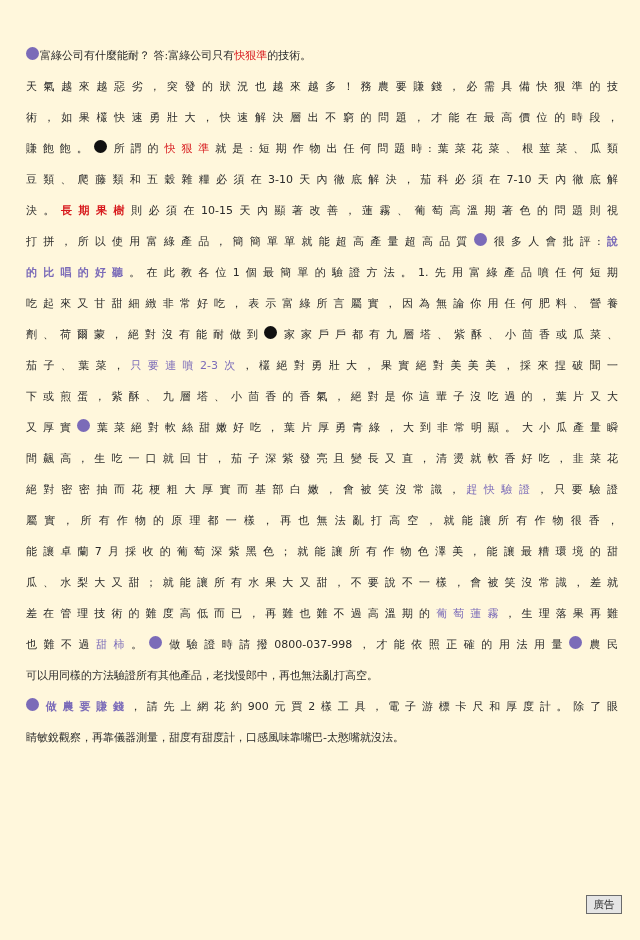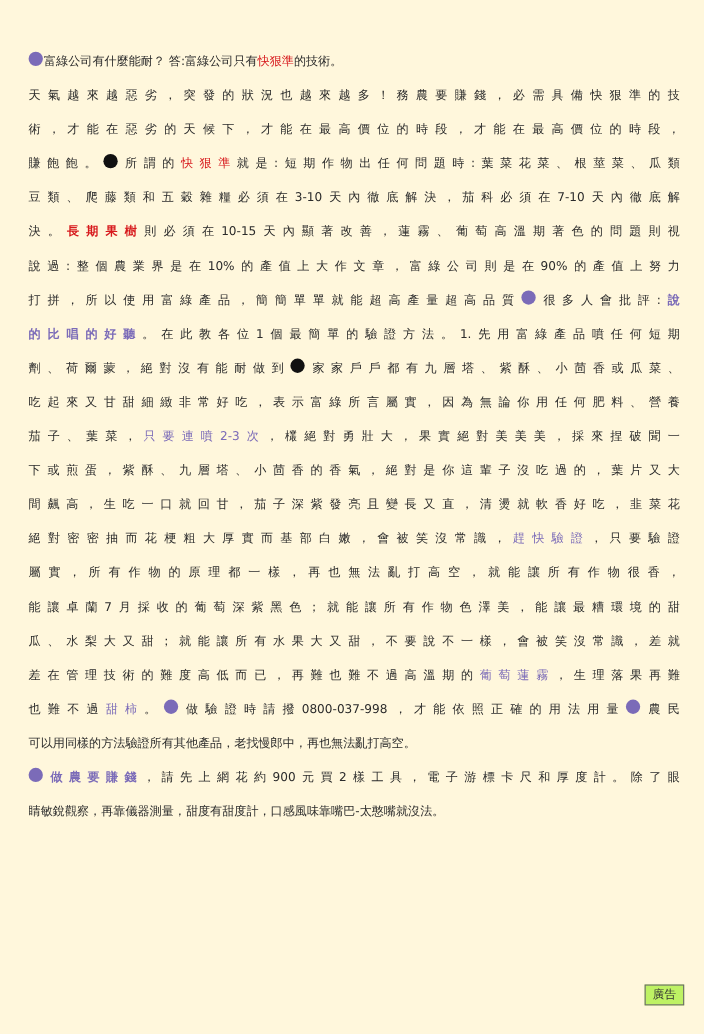--- a/index.html
+++ b/index.html
@@ -57,40 +57,40 @@
     position: absolute;
     left: 586px;
     top: 895px;
     width: 34px;
     height: 17px;
     border: 1px solid #6b6b6b;
     font-size: 10.5px;
     line-height: 17px;
     text-align: center;
     color: #333;
-    background: #bef264;
+    background: #e5e5e5;
   }
 </style>
 </head>
 <body>
 
 <div class="article" id="article">
     <div class="line short"><span class="dot-purple"></span><span>富綠公司有什麼能耐？ 答:富綠公司只有</span><span class="red">快狠準</span><span>的技術。</span></div>
     <div class="line"><span>天氣越來越惡劣，突發的狀況也越來越多！務農要賺錢，必需具備快狠準的技</span></div>
-    <div class="line"><span>術，才能在惡劣的天候下，才能在最高價位的時段，才能在最高價位的時段，</span></div>
+    <div class="line"><span>術，如果欉快速勇壯大，快速解決層出不窮的問題，才能在最高價位的時段，</span></div>
     <div class="line"><span>賺飽飽。</span><span class="dot-black"></span><span>所謂的</span><span class="red">快狠準</span><span>就是:短期作物出任何問題時:葉菜花菜、根莖菜、瓜類</span></div>
     <div class="line"><span>豆類、爬藤類和五穀雜糧必須在3-10天內徹底解決，茄科必須在7-10天內徹底解</span></div>
     <div class="line"><span>決。</span><span class="red-bold">長期果樹</span><span>則必須在10-15天內顯著改善，蓮霧、葡萄高溫期著色的問題則視</span></div>
-    <div class="line"><span>說過:整個農業界是在10%的產值上大作文章，富綠公司則是在90%的產值上努力</span></div>
     <div class="line"><span>打拼，所以使用富綠產品，簡簡單單就能超高產量超高品質</span><span class="dot-purple"></span><span>很多人會批評:</span><span class="purple-bold">說</span></div>
     <div class="line"><span class="purple-bold">的比唱的好聽</span><span>。在此教各位1個最簡單的驗證方法。1.先用富綠產品噴任何短期</span></div>
+    <div class="line"><span>吃起來又甘甜細緻非常好吃，表示富綠所言屬實，因為無論你用任何肥料、營養</span></div>
     <div class="line"><span>劑、荷爾蒙，絕對沒有能耐做到</span><span class="dot-black"></span><span>家家戶戶都有九層塔、紫酥、小茴香或瓜菜、</span></div>
-    <div class="line"><span>吃起來又甘甜細緻非常好吃，表示富綠所言屬實，因為無論你用任何肥料、營養</span></div>
     <div class="line"><span>茄子、葉菜，</span><span class="purple">只要連噴2-3次</span><span>，欉絕對勇壯大，果實絕對美美美，採來捏破聞一</span></div>
     <div class="line"><span>下或煎蛋，紫酥、九層塔、小茴香的香氣，絕對是你這輩子沒吃過的，葉片又大</span></div>
+    <div class="line"><span>又厚實</span><span class="dot-purple"></span><span>葉菜絕對軟絲甜嫩好吃，葉片厚勇青綠，大到非常明顯。大小瓜產量瞬</span></div>
     <div class="line"><span>間飆高，生吃一口就回甘，茄子深紫發亮且變長又直，清燙就軟香好吃，韭菜花</span></div>
     <div class="line"><span>絕對密密抽而花梗粗大厚實而基部白嫩，會被笑沒常識，</span><span class="purple">趕快驗證</span><span>，只要驗證</span></div>
     <div class="line"><span>屬實，所有作物的原理都一樣，再也無法亂打高空，就能讓所有作物很香，</span></div>
     <div class="line"><span>能讓卓蘭7月採收的葡萄深紫黑色；就能讓所有作物色澤美，能讓最糟環境的甜</span></div>
     <div class="line"><span>瓜、水梨大又甜；就能讓所有水果大又甜，不要說不一樣，會被笑沒常識，差就</span></div>
     <div class="line"><span>差在管理技術的難度高低而已，再難也難不過高溫期的</span><span class="purple">葡萄蓮霧</span><span>，生理落果再難</span></div>
     <div class="line"><span>也難不過</span><span class="purple">甜柿</span><span>。</span><span class="dot-purple"></span><span>做驗證時請撥0800-037-998，才能依照正確的用法用量</span><span class="dot-purple"></span><span>農民</span></div>
     <div class="line short"><span>可以用同樣的方法驗證所有其他產品，老找慢郎中，再也無法亂打高空。</span></div>
     <div class="line"><span class="dot-purple"></span><span class="purple-bold">做農要賺錢</span><span>，請先上網花約900元買2樣工具，電子游標卡尺和厚度計。除了眼</span></div>
     <div class="line short"><span>睛敏銳觀察，再靠儀器測量，甜度有甜度計，口感風味靠嘴巴-太憨嘴就沒法。</span></div>

